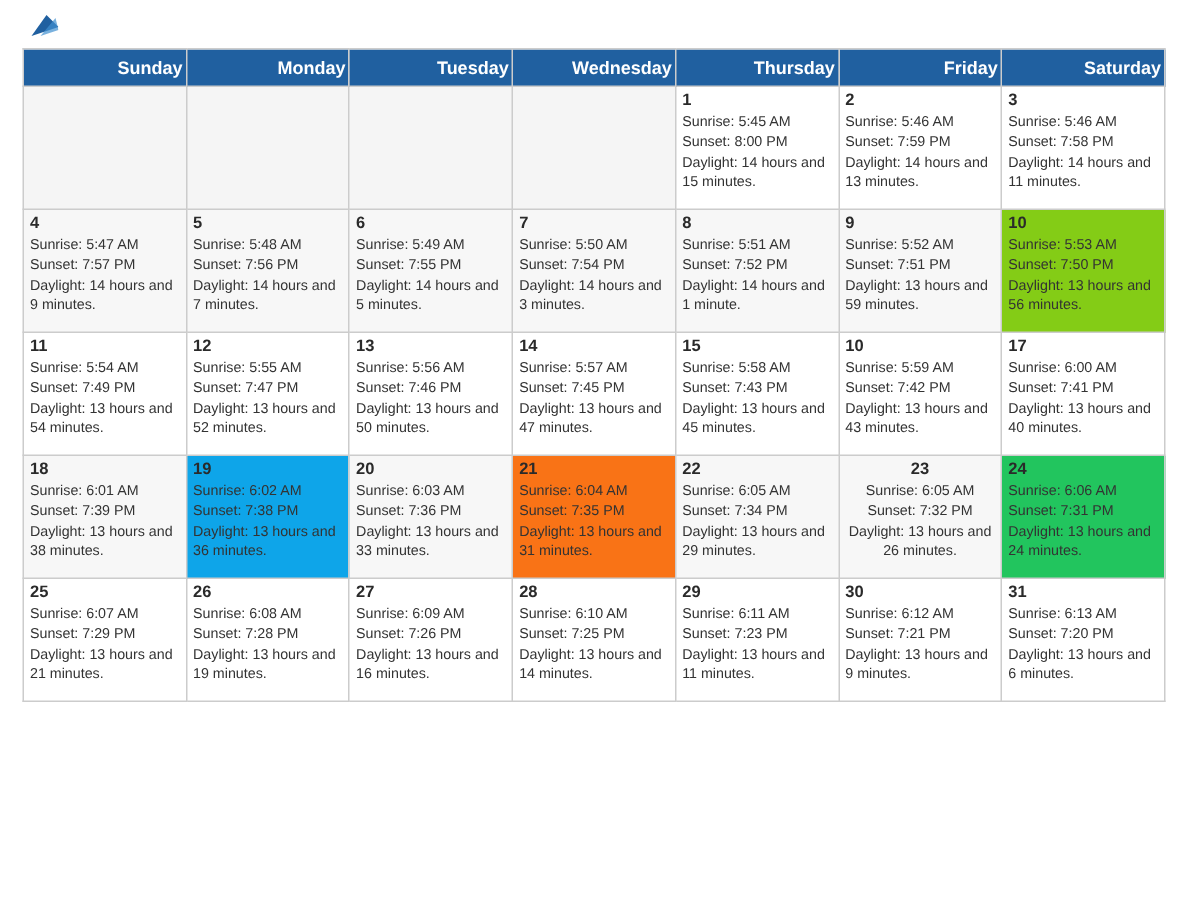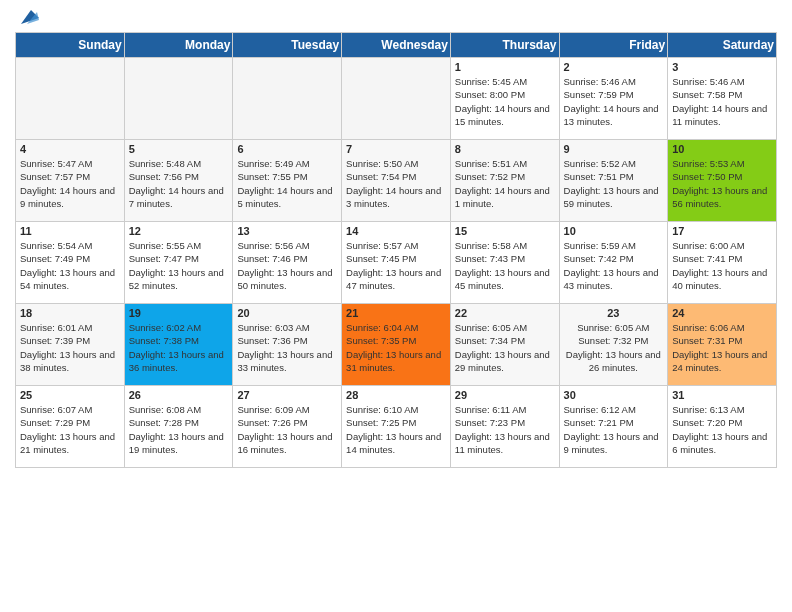--- a/index.html
+++ b/index.html
@@ -159,21 +159,21 @@
             <div class="day-info">Sunrise: 6:04 AM<br>Sunset: 7:35 PM<br>Daylight: 13 hours and 31 minutes.</div>
           </td>
           <td class="day-cell" style="background: rgb(247, 247, 247);">
             <div class="day-num">22</div>
             <div class="day-info">Sunrise: 6:05 AM<br>Sunset: 7:34 PM<br>Daylight: 13 hours and 29 minutes.</div>
           </td>
           <td class="day-cell" style="background: rgb(247, 247, 247); text-align: center;">
             <div class="day-num">23</div>
             <div class="day-info">Sunrise: 6:05 AM<br>Sunset: 7:32 PM<br>Daylight: 13 hours and 26 minutes.</div>
           </td>
-          <td class="day-cell" style="background: #fdba74;">
+          <td class="day-cell" style="background: #22c55e;">
             <div class="day-num">24</div>
             <div class="day-info">Sunrise: 6:06 AM<br>Sunset: 7:31 PM<br>Daylight: 13 hours and 24 minutes.</div>
           </td>
         </tr>
         <tr>
           <td class="day-cell">
             <div class="day-num">25</div>
             <div class="day-info">Sunrise: 6:07 AM<br>Sunset: 7:29 PM<br>Daylight: 13 hours and 21 minutes.</div>
           </td>
           <td class="day-cell">

